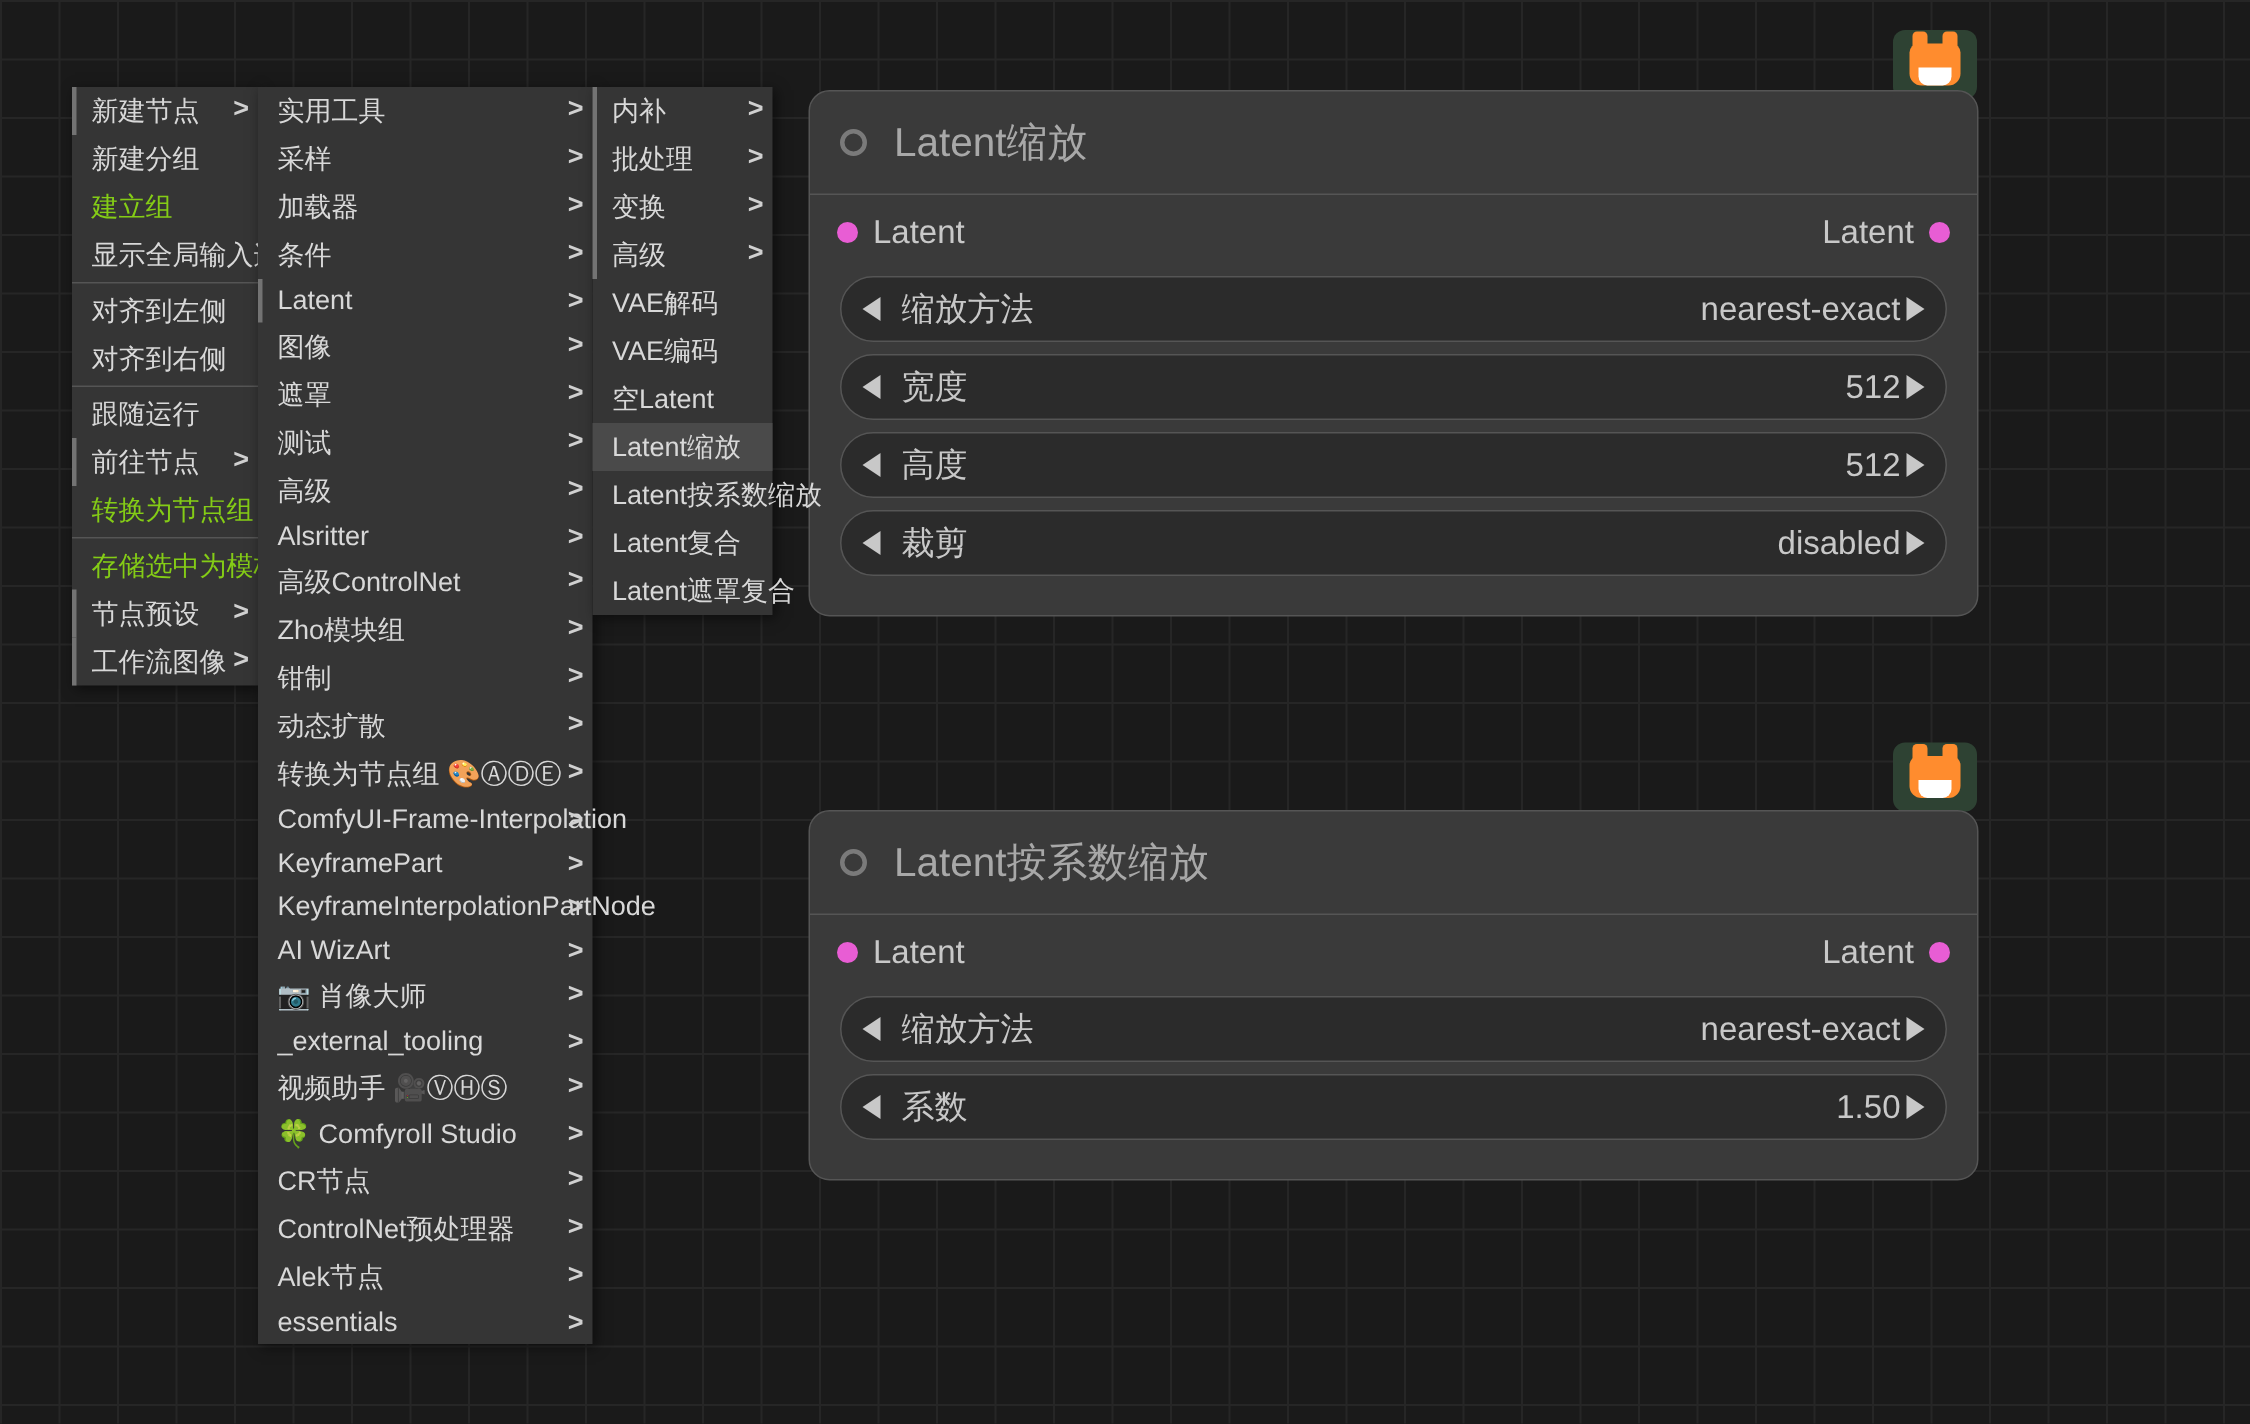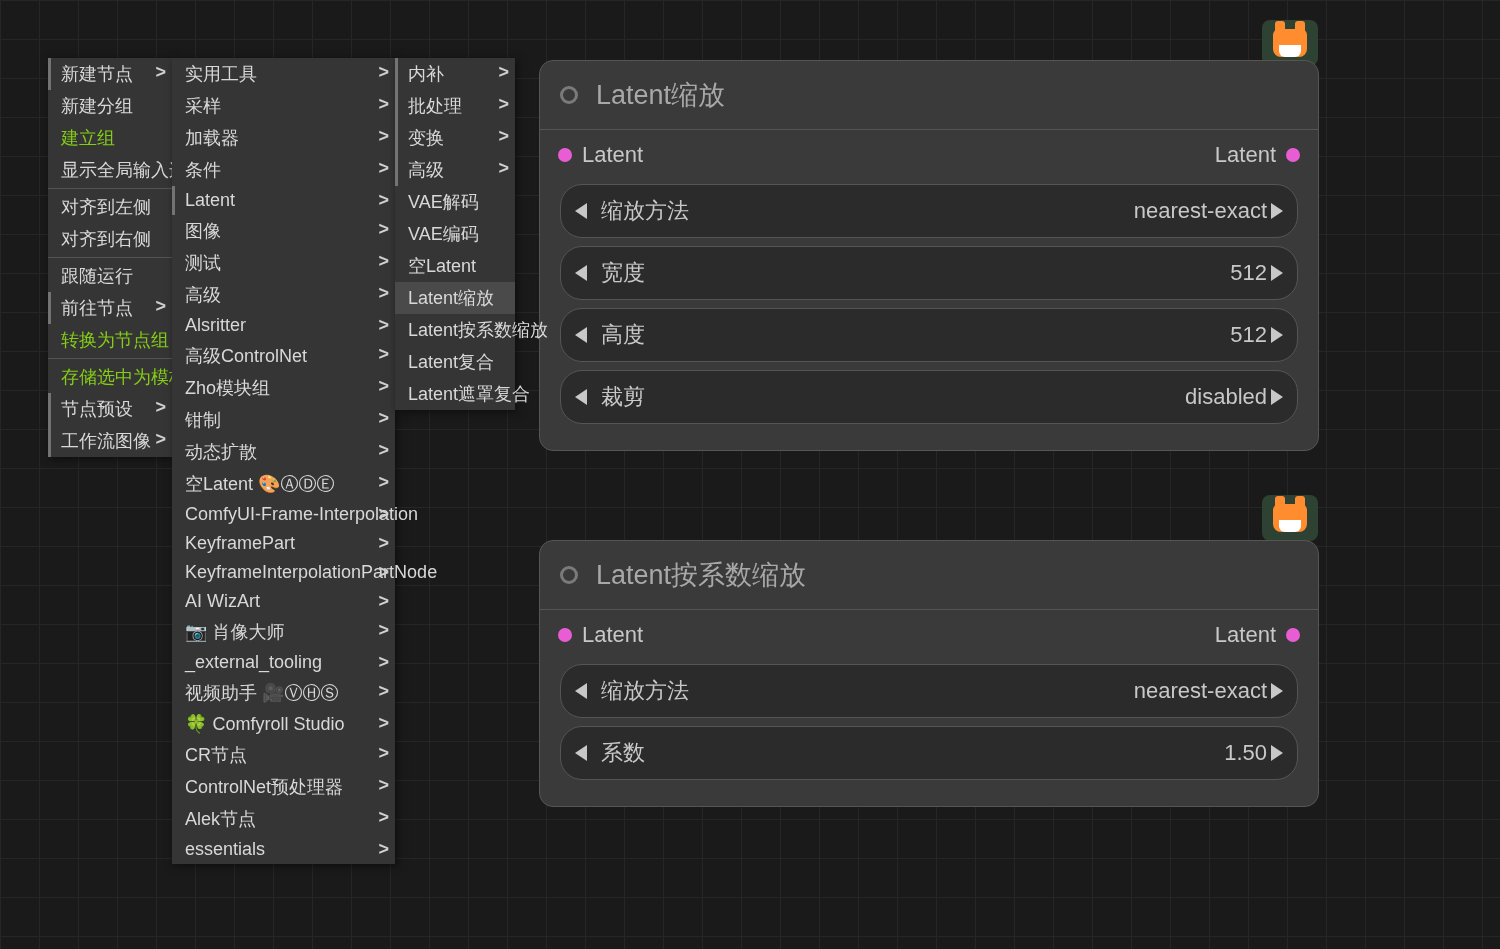--- a/index.html
+++ b/index.html
@@ -17,21 +17,21 @@
 .m3{left:395px;top:58px;width:120px}
 .node{position:absolute;background:#3a3a3a;border:1px solid #555;border-radius:14px;width:780px;padding:0 0 18px 0}
 .node-title{display:flex;align-items:center;gap:18px;padding:16px 20px;border-bottom:1px solid #555}
 .title-dot{width:18px;height:18px;border-radius:50%;border:3px solid #7a7a7a}
 .title-text{font-size:27px;color:#a8a8a8}
 .ports{display:flex;justify-content:space-between;padding:12px 18px 8px 18px;font-size:22px;color:#c8c8c8;position:relative}
 .port-dot{width:14px;height:14px;border-radius:50%;background:#e85dd4;display:inline-block}
 .port-l{display:flex;align-items:center;gap:10px}
 .port-r{display:flex;align-items:center;gap:10px}
 .port-dot.out{position:relative}
-.widget{margin:8px 20px;background:#2b2b2b;border:1px solid #555;border-radius:22px;height:54px;display:flex;align-items:center;justify-content:space-between;padding:0 14px;font-size:22px;color:#c8c8c8}
+.widget{margin:8px 20px;background:#2b2b2b;border:1px solid #555;border-radius:22px;height:44px;display:flex;align-items:center;justify-content:space-between;padding:0 14px;font-size:22px;color:#c8c8c8}
 .w-left{display:flex;align-items:center;gap:14px}
 .w-right{display:flex;align-items:center;gap:4px}
 .tri{width:0;height:0;border-top:8px solid transparent;border-bottom:8px solid transparent}
 .tri.l{border-right:12px solid #c8c8c8}
 .tri.r{border-left:12px solid #c8c8c8}
 .icon-fox{position:absolute;width:56px;height:46px;background:#2e4233;border-radius:8px;display:flex;align-items:center;justify-content:center}
 .fox{width:34px;height:28px;background:#ff8c2e;border-radius:6px 6px 8px 8px;position:relative}
 .fox::before,.fox::after{content:"";position:absolute;top:-8px;width:10px;height:12px;background:#ff8c2e;border-radius:3px 3px 0 0}
 .fox::before{left:2px}
 .fox::after{right:2px}
@@ -172,28 +172,29 @@
     <div class="menu-item arr hl">节点预设</div>
     <div class="menu-item arr hl">工作流图像</div>
   </div>
 <div class="menu m2" id="menu2">
     <div class="menu-item arr">实用工具</div>
     <div class="menu-item arr">采样</div>
     <div class="menu-item arr">加载器</div>
     <div class="menu-item arr">条件</div>
     <div class="menu-item arr hl">Latent</div>
     <div class="menu-item arr">图像</div>
+    <div class="menu-item arr">遮罩</div>
     <div class="menu-item arr">测试</div>
     <div class="menu-item arr">高级</div>
     <div class="menu-item arr">Alsritter</div>
     <div class="menu-item arr">高级ControlNet</div>
     <div class="menu-item arr">Zho模块组</div>
     <div class="menu-item arr">钳制</div>
     <div class="menu-item arr">动态扩散</div>
-    <div class="menu-item arr">空Latent 🎨ⒶⒹⒺ</div>
+    <div class="menu-item arr">转换为节点组 🎨ⒶⒹⒺ</div>
     <div class="menu-item arr">ComfyUI-Frame-Interpolation</div>
     <div class="menu-item arr">KeyframePart</div>
     <div class="menu-item arr">KeyframeInterpolationPartNode</div>
     <div class="menu-item arr">AI WizArt</div>
     <div class="menu-item arr">📷 肖像大师</div>
     <div class="menu-item arr">_external_tooling</div>
     <div class="menu-item arr">视频助手 🎥ⓋⒽⓈ</div>
     <div class="menu-item arr">🍀 Comfyroll Studio</div>
     <div class="menu-item arr">CR节点</div>
     <div class="menu-item arr">ControlNet预处理器</div>

